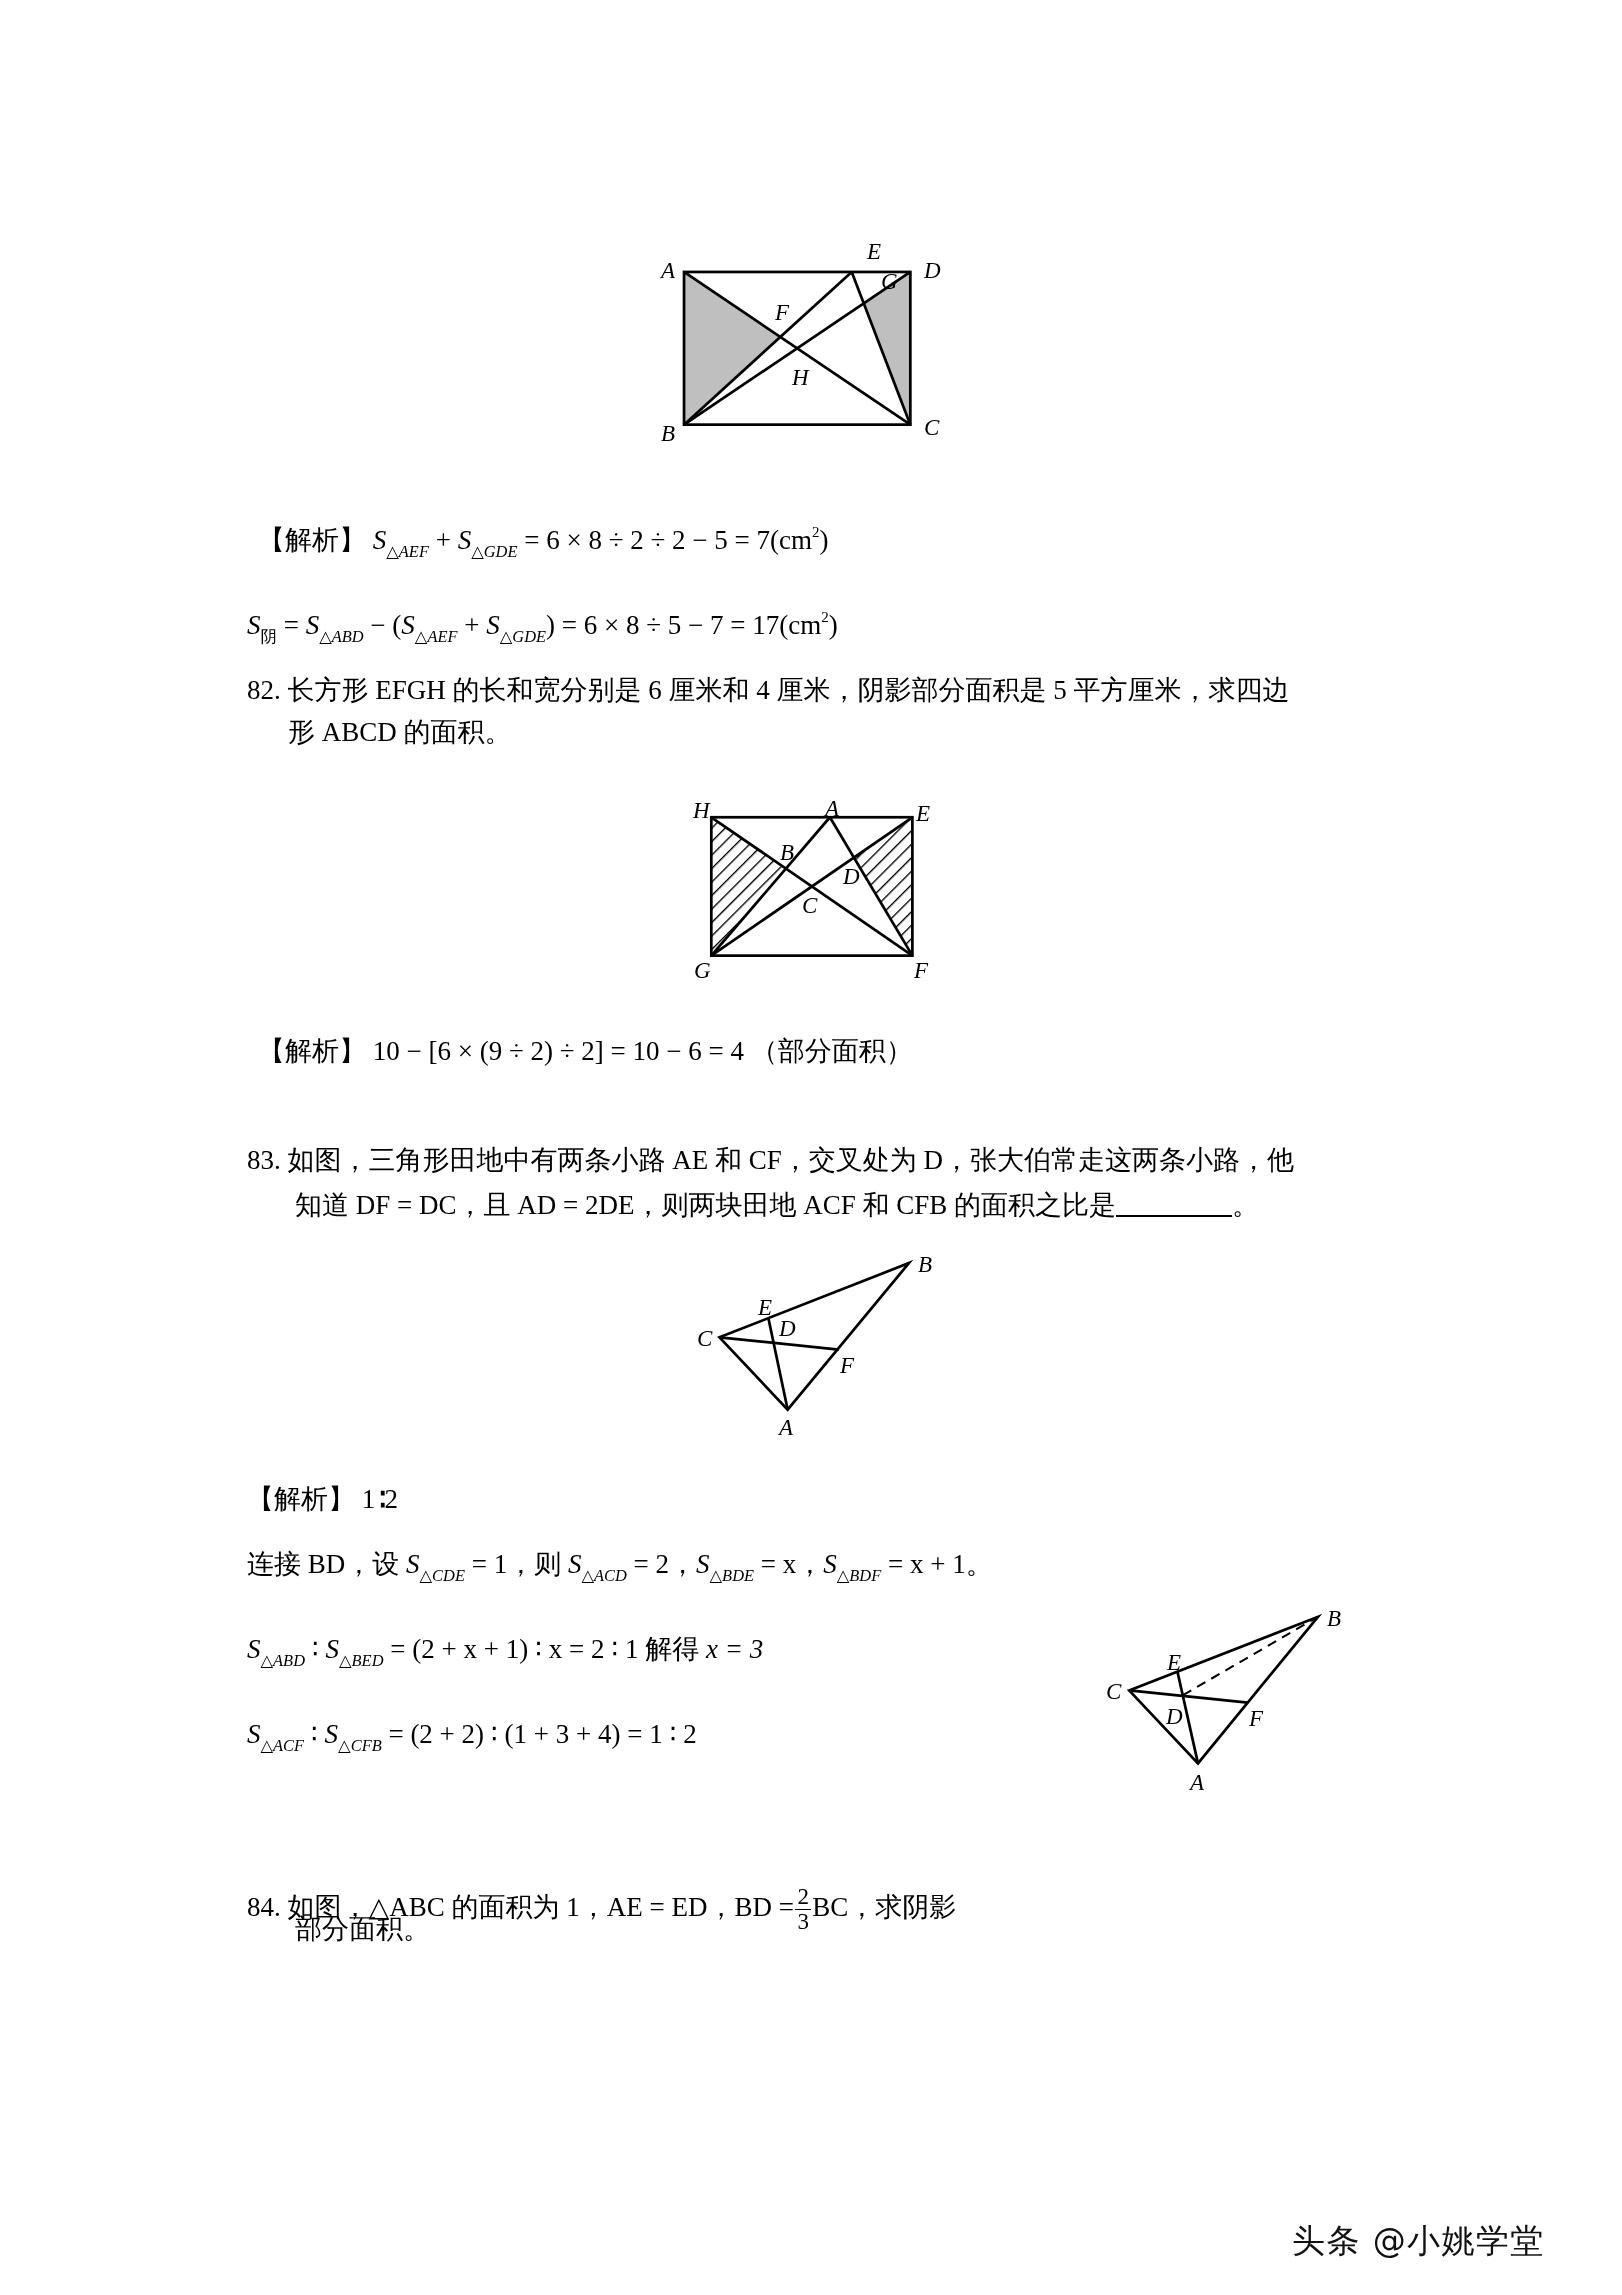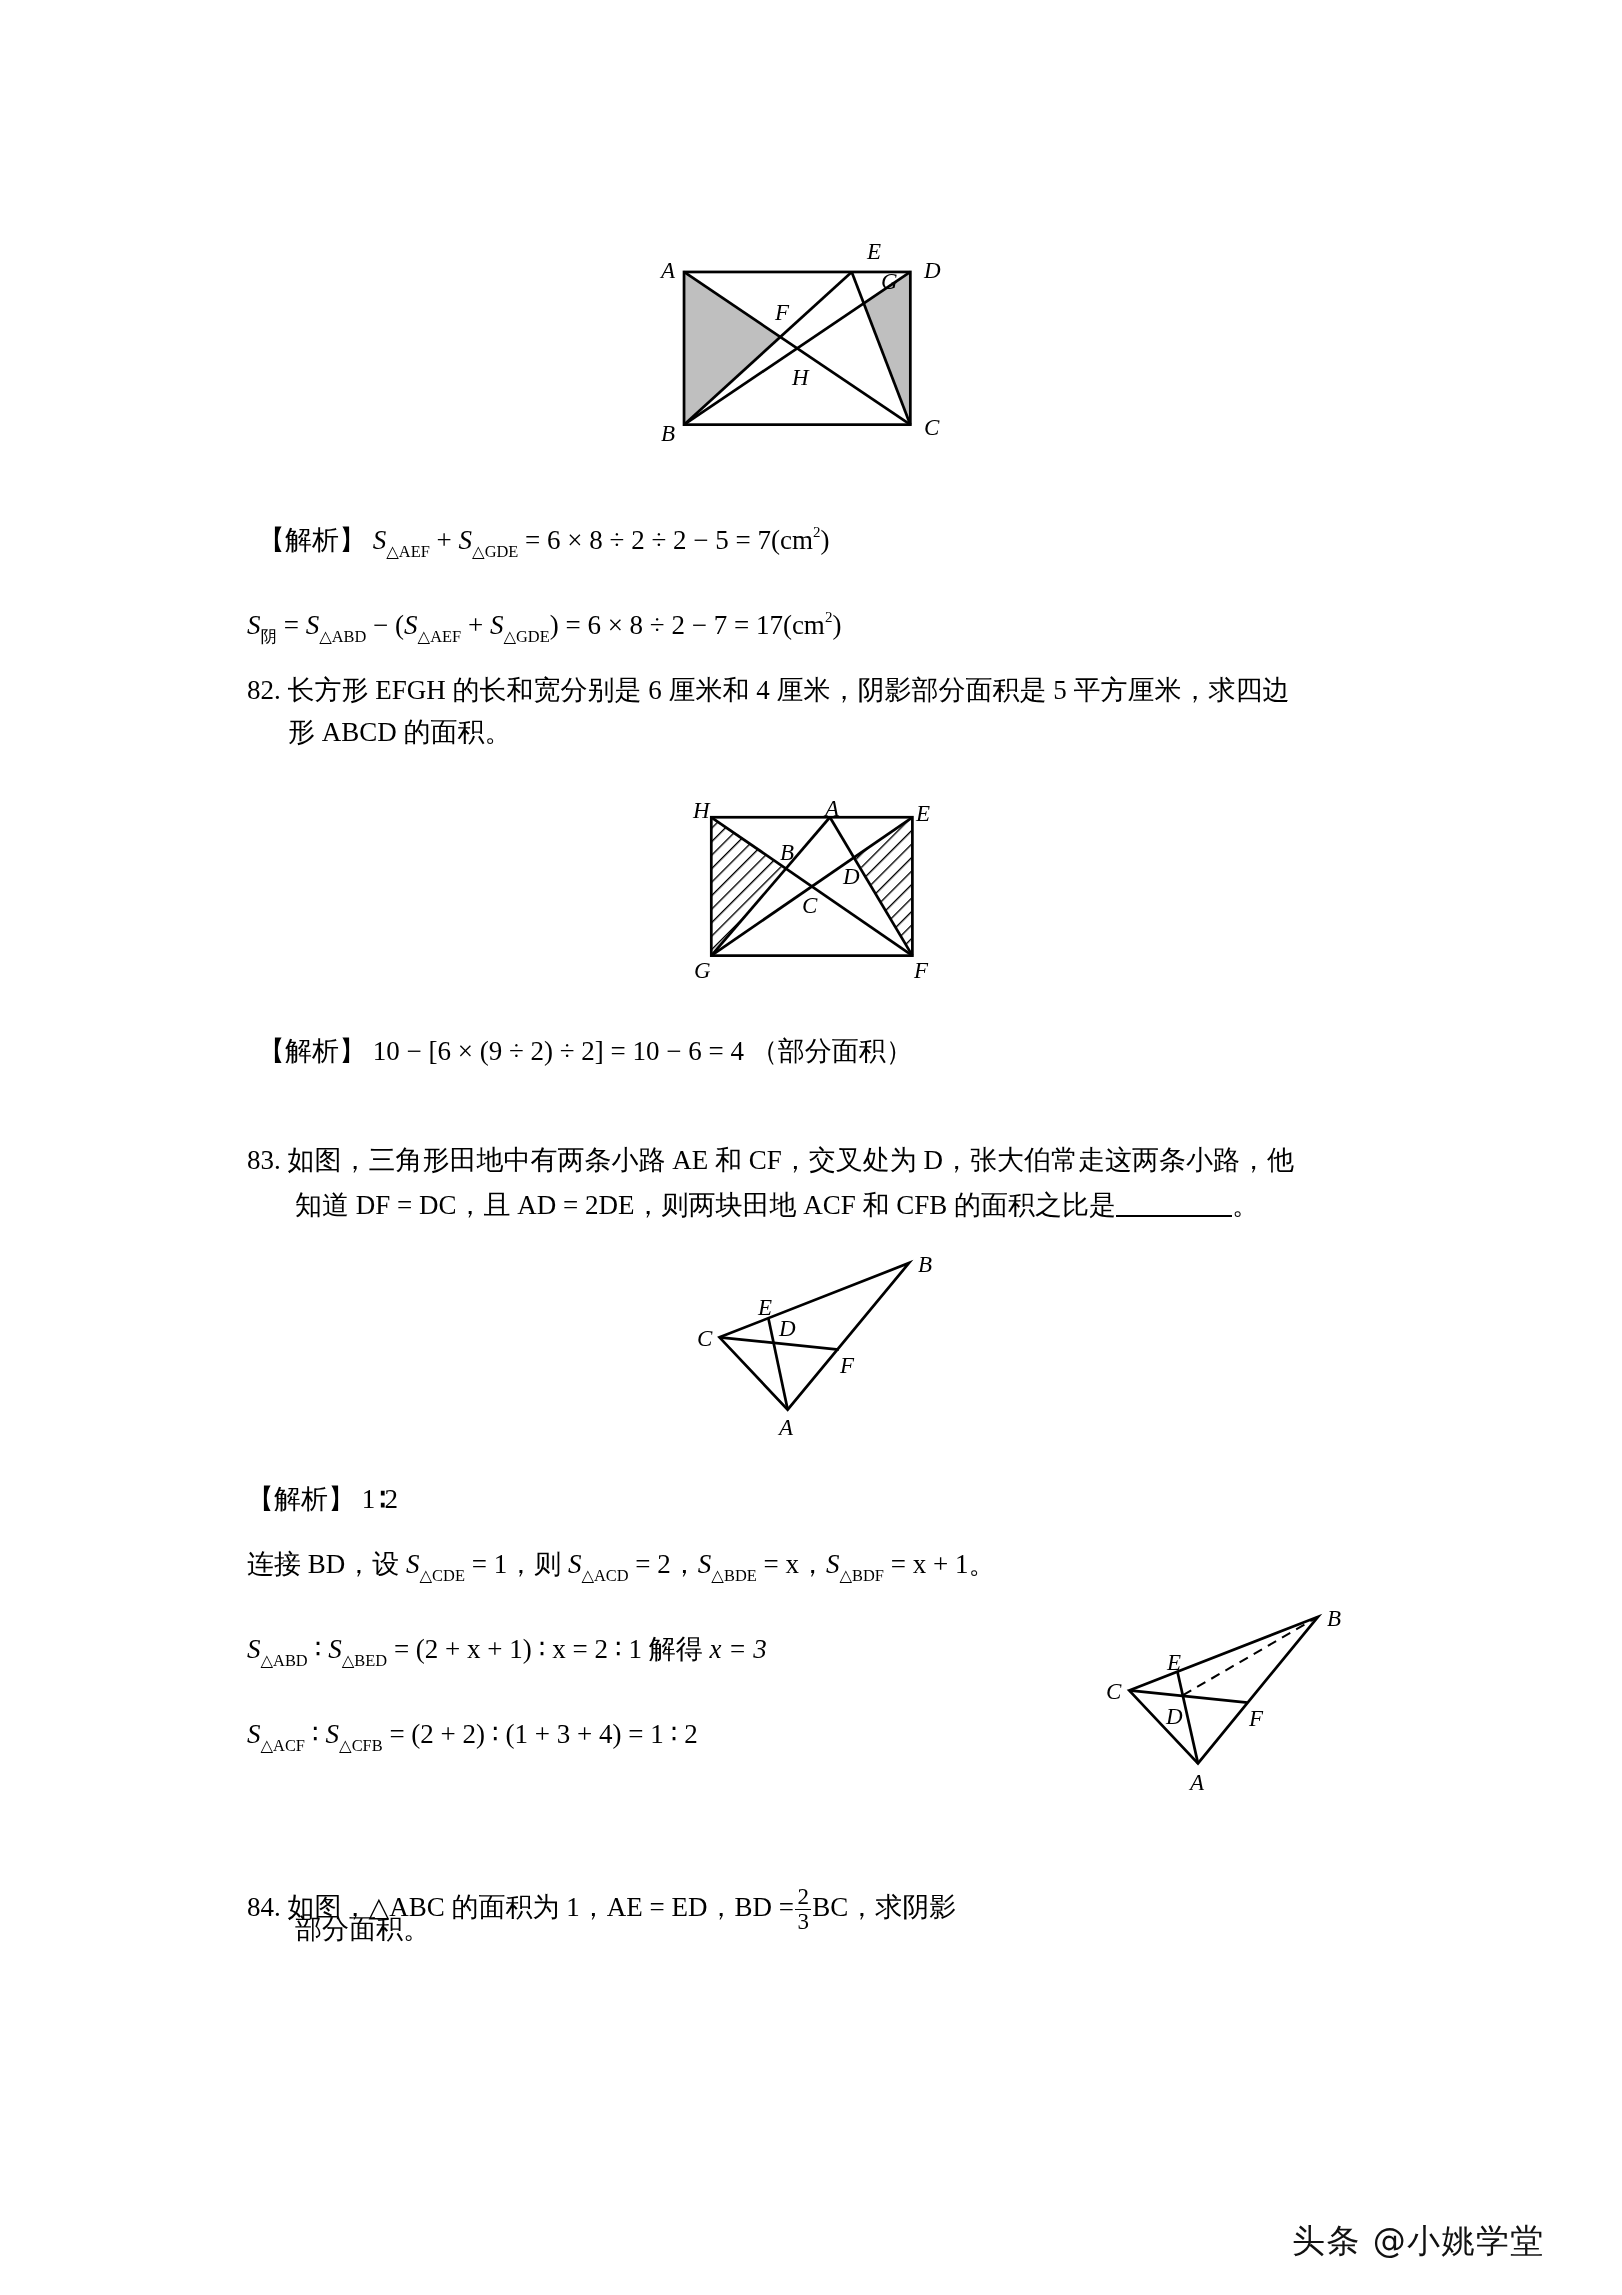--- a/index.html
+++ b/index.html
@@ -1,21 +1,21 @@
 <!DOCTYPE html>
 <html style="font-size:11px"><head>
 <meta charset="utf-8">
 <style>
   html, body { margin: 0; padding: 0; background: #ffffff; }
   body { width: 1623px; height: 2295px; position: relative; overflow: hidden;
          font-family: "Liberation Serif", "DejaVu Serif", serif; color: #000; }
   .abs { position: absolute; white-space: nowrap; }
   .txt { font-size: 27px; line-height: 1; }
   .it { font-style: italic; }
-  sub.s { font-size: 16.4px; vertical-align: -8.2px; }
+  sub.s { font-size: 16.4px; font-style: italic; vertical-align: -8.2px; }
   sup { font-size: 15px; vertical-align: 12.3px; }
   .frac { display: inline-block; vertical-align: middle; text-align: center; font-size: 23px; line-height: 1.05; margin: 0 1.4px; }
   .frac span { display: block; }
   .frac .num { border-bottom: 1.4px solid #000; padding: 0 2px; }
   .blank { display: inline-block; width: 116px; border-bottom: 2.7px solid #000; height: 24.5px; vertical-align: -2.7px; }
   .watermark { font-family: "DejaVu Sans", sans-serif; font-size: 33px; color: #111; letter-spacing: 1.4px; text-align: right; }
   svg { position: absolute; left: 0; top: 0; }
   .lbl { font-family: "Liberation Serif", serif; font-style: italic; font-size: 23px; }
 </style>
 </head>
@@ -73,21 +73,21 @@
 <span class="abs lbl" style="left:775px;top:300px">F</span>
 <span class="abs lbl" style="left:792px;top:365px">H</span>
 <span class="abs lbl" style="left:661px;top:421px">B</span>
 <span class="abs lbl" style="left:924px;top:415px">C</span>
 
 <div class="abs txt" style="left:258px;top:525px">
   <span>【解析】</span>
   <span class="it">S</span><sub class="s">△AEF</sub><span> + </span><span class="it">S</span><sub class="s">△GDE</sub><span> = 6 × 8 ÷ 2 ÷ 2 − 5 = 7(cm</span><sup>2</sup><span>)</span>
 </div>
 <div class="abs txt" style="left:247px;top:610px">
-  <span class="it">S</span><sub class="s" style="font-style:normal">阴</sub><span> = </span><span class="it">S</span><sub class="s">△ABD</sub><span> − (</span><span class="it">S</span><sub class="s">△AEF</sub><span> + </span><span class="it">S</span><sub class="s">△GDE</sub><span>) = 6 × 8 ÷ 2 − 7 = 17(cm</span><sup>2</sup><span>)</span>
+  <span class="it">S</span><sub class="s" style="font-style:normal">阴</sub><span> = </span><span class="it">S</span><sub class="s">△ABD</sub><span> − (</span><span class="it">S</span><sub class="s">△AEF</sub><span> + </span><span class="it">S</span><sub class="s">△GDE</sub><span>) = 6 × 8 ÷ 5 − 7 = 17(cm</span><sup>2</sup><span>)</span>
 </div>
 
 <div class="abs txt" style="left:247px;top:677px">
   <span>82.</span>
   <span>长方形 EFGH 的长和宽分别是 6 厘米和 4 厘米，阴影部分面积是 5 平方厘米，求四边</span>
 </div>
 <div class="abs txt" style="left:288px;top:719px">形 ABCD 的面积。</div>
 
 <span class="abs lbl" style="left:693px;top:798px">H</span>
 <span class="abs lbl" style="left:825px;top:796px">A</span>

